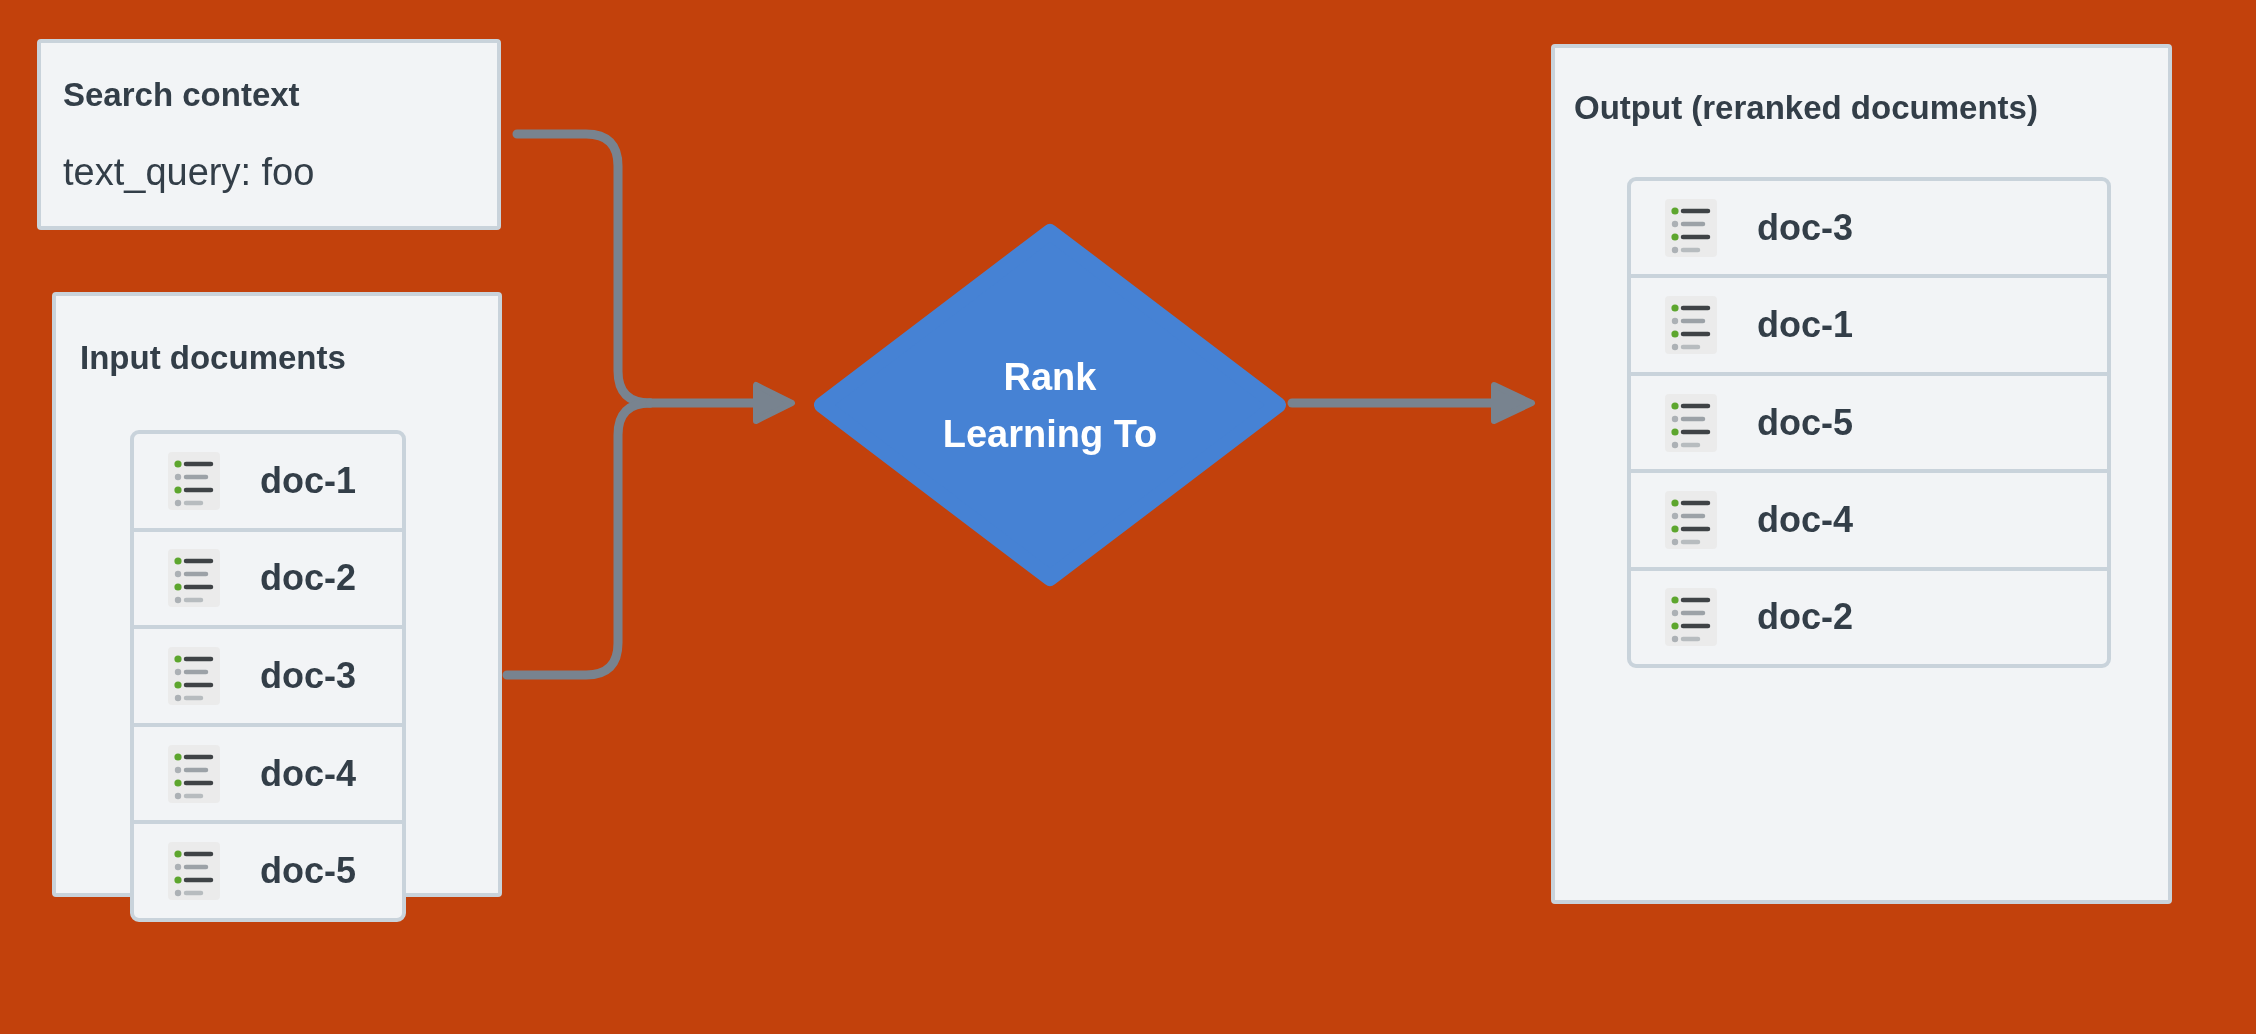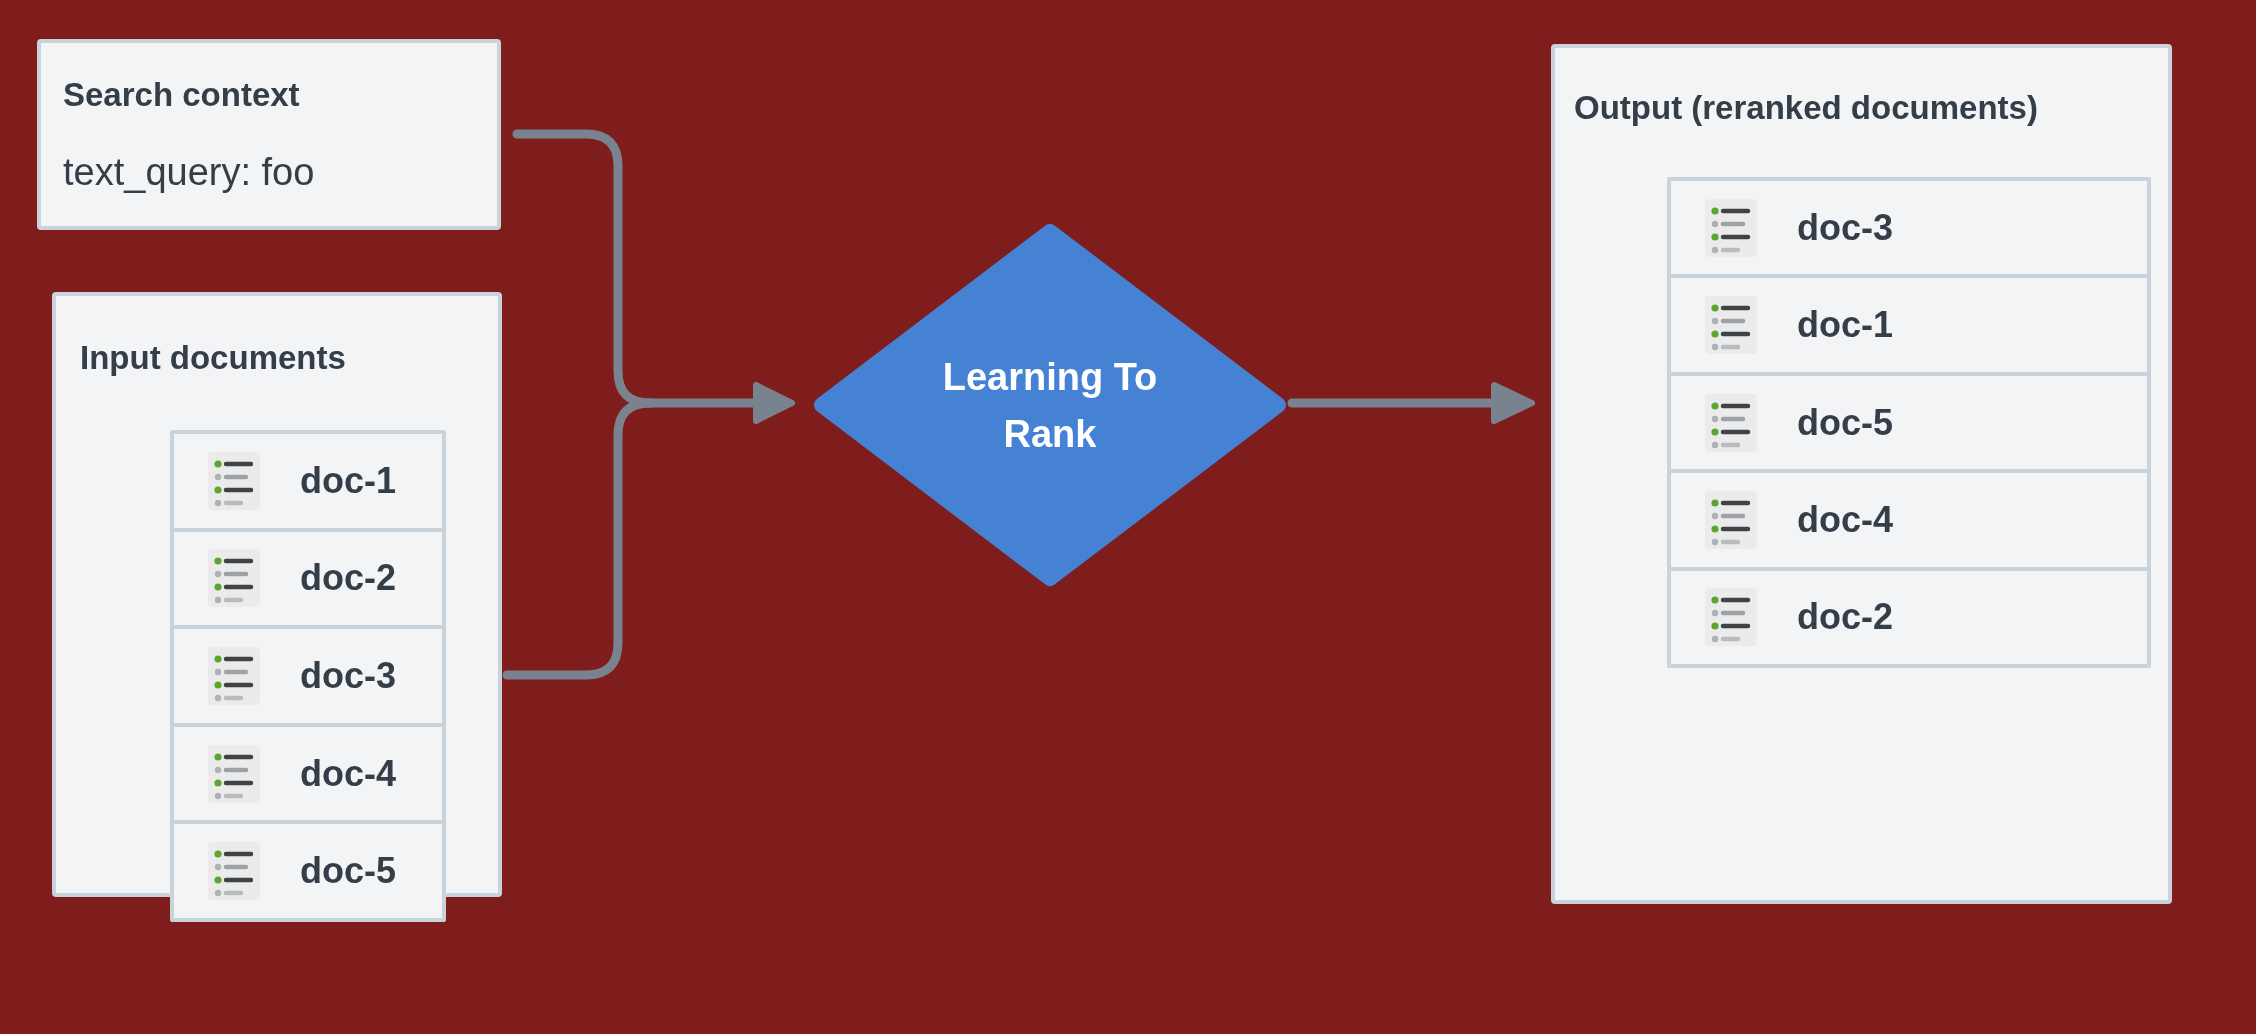--- a/index.html
+++ b/index.html
@@ -1,17 +1,17 @@
 <!DOCTYPE html>
 <html style="--box-bg: #f2f4f6; --box-border: #c9d3db; --text-dark: #333e48; --diamond-fill: #4682d4; --diamond-text: #ffffff; --arrow: #78838f; --icon-bg: #ebebeb; --icon-green: #5da62e; --icon-gray-dot: #acb1b5; --icon-dark-line: #3f4346; --icon-gray-line: #9ca2a7; --icon-light-line: #b7bcbf;"><head>
 <meta charset="utf-8">
 <style>
   html,body { margin:0; padding:0; background:#ffffff; }
   .canvas {
-    position:relative; width:2256px; height:1034px; background:#7f1d1d;
+    position:relative; width:2256px; height:1034px; background:#c2410c;
     font-family:"Liberation Sans", sans-serif; overflow:hidden;
   }
   .layer { position:absolute; left:0; top:0; width:2256px; height:1034px; }
 
   .box {
     position:absolute; box-sizing:border-box;
     background:var(--box-bg); border:4px solid var(--box-border); border-radius:4px;
   }
   .search-box { left:37px; top:39px;  width:464px; height:191px; }
   .input-box  { left:52px; top:292px; width:450px; height:605px; }
@@ -25,23 +25,23 @@
   .input-box  .box-title { left:24px; top:43px; }
   .output-box .box-title { left:19px; top:41px; }
 
   .query-text {
     position:absolute; left:22px; top:110px;
     font-size:38px; line-height:38px; color:var(--text-dark); white-space:nowrap;
   }
 
   .doc-list {
     position:absolute; box-sizing:border-box;
-    border:4px solid var(--box-border); border-radius:2px;
+    border:4px solid var(--box-border); border-radius:9px;
     background:var(--box-bg); overflow:hidden;
-    display:flex; flex-direction:column;margin-left:40px;
+    display:flex; flex-direction:column;
   }
   .input-box  .doc-list { left:74px; top:134px; width:276px; height:492px; }
   .output-box .doc-list { left:72px; top:129px; width:484px; height:491px; }
 
   .doc-row {
     flex:1 1 0; display:flex; align-items:center;
     padding-left:34px; box-sizing:border-box;
     border-bottom:4px solid var(--box-border);
   }
   .doc-row:last-child { border-bottom:none; }
@@ -169,22 +169,22 @@
             <line class="ln ln-dark" x1="18" y1="38" x2="43" y2="38"></line>
             <circle class="dot-gray" cx="10" cy="51" r="3.2"></circle>
             <line class="ln ln-light" x1="18" y1="51" x2="33" y2="51"></line>
           </svg>
           <span class="doc-label">doc-5</span>
         </div>
       </div>
   </div>
 
   <div class="diamond-label">
+    <span>Rank</span>
     <span>Learning To</span>
-    <span>Rank</span>
   </div>
 
   <div class="box output-box">
     <div class="box-title">Output (reranked documents)</div>
     <div class="doc-list">
 
         <div class="doc-row">
           <svg class="doc-icon" viewBox="0 0 52 58" xmlns="http://www.w3.org/2000/svg">
             <rect class="icon-bg" x="0" y="0" width="52" height="58" rx="4"></rect>
             <circle class="dot-green" cx="10" cy="12" r="3.6"></circle>

